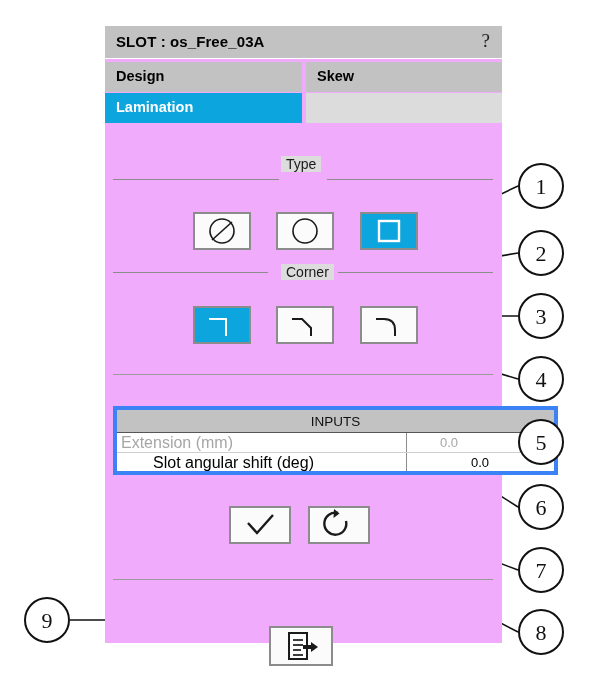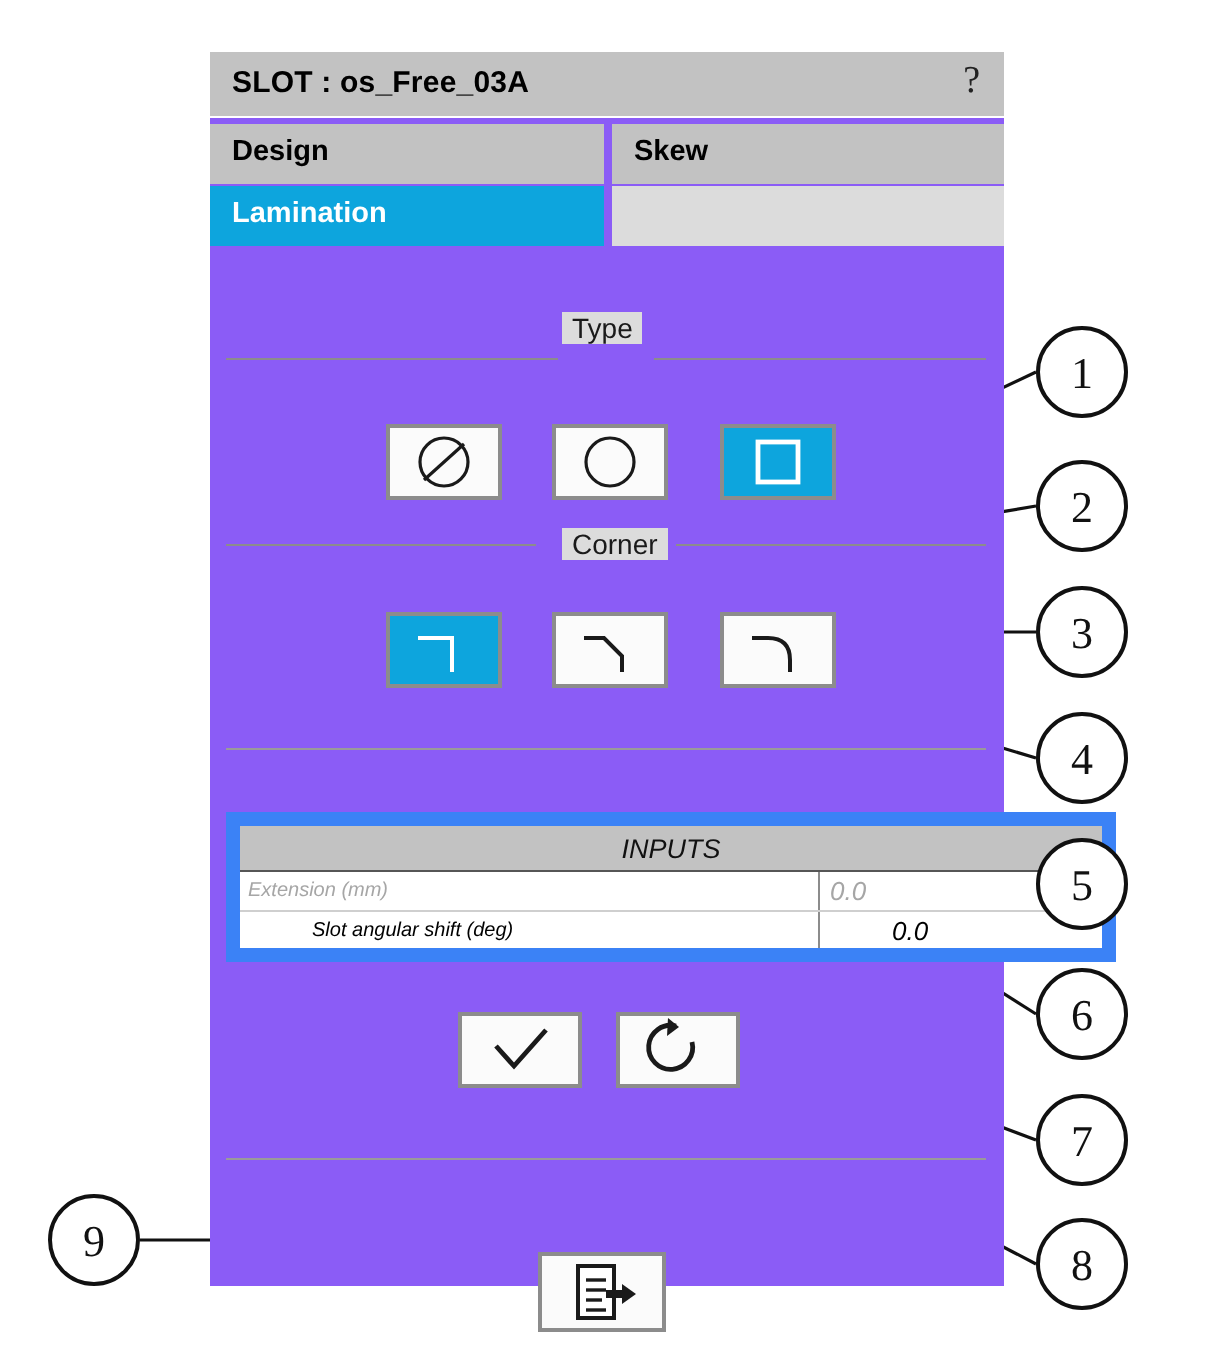--- a/index.html
+++ b/index.html
@@ -15,21 +15,21 @@
     overflow: hidden;
   }
 
   
   #panel {
     position: absolute;
     left: 105px;
     top: 26px;
     width: 397px;
     height: 617px;
-    background: #8b5cf6;
+    background: #f0abfc;
     box-sizing: border-box;
   }
 
   
   .titlebar {
     position: absolute;
     left: 0; top: 0;
     width: 397px;
     height: 33px;
     background: #c2c2c2;
@@ -157,59 +157,59 @@
     position: absolute;
     left: 0; top: 0;
   }
 
   
   #inputs {
     position: absolute;
     left: 8px;
     top: 380px;
     width: 445px;
-    border: 7px solid #3b82f6;
+    border: 4px solid #3b82f6;
     box-sizing: border-box;
     background: #fff;
-    font-style: italic;
   }
   .inputs-hdr {
     height: 23px;
     background: #c2c2c2;
     border-bottom: 1px solid #565656;
     text-align: center;
     font-size: 13.5px;
     color: #111;
     line-height: 23px;
     box-sizing: border-box;
   }
   .inrow {
     display: flex;
     height: 19px;
     box-sizing: border-box;
   }
   .inrow + .inrow { border-top: 1px solid #cfcfcf; }
   .inrow .cell-label {
     width: 290px;
     padding-left: 4px;
-    font-size: 10px;
+    font-size: 16px;
     line-height: 19px;
     box-sizing: border-box;
     border-right: 1px solid #8c8c8c;
     overflow: hidden;
     white-space: nowrap;
   }
   .inrow .cell-value {
     flex: 1;
     padding-left: 5px;
     font-size: 13px;
     line-height: 19px;
     box-sizing: border-box;
     overflow: hidden;
     white-space: nowrap;
+    margin-left: 28px;
   }
   .inrow.disabled .cell-label,
   .inrow.disabled .cell-value { color: #a6a6a6; }
   .inrow.enabled .cell-label,
   .inrow.enabled .cell-value { color: #000; padding-left: 36px; }
 
   
   #callouts {
     position: absolute;
     left: 0; top: 0;

